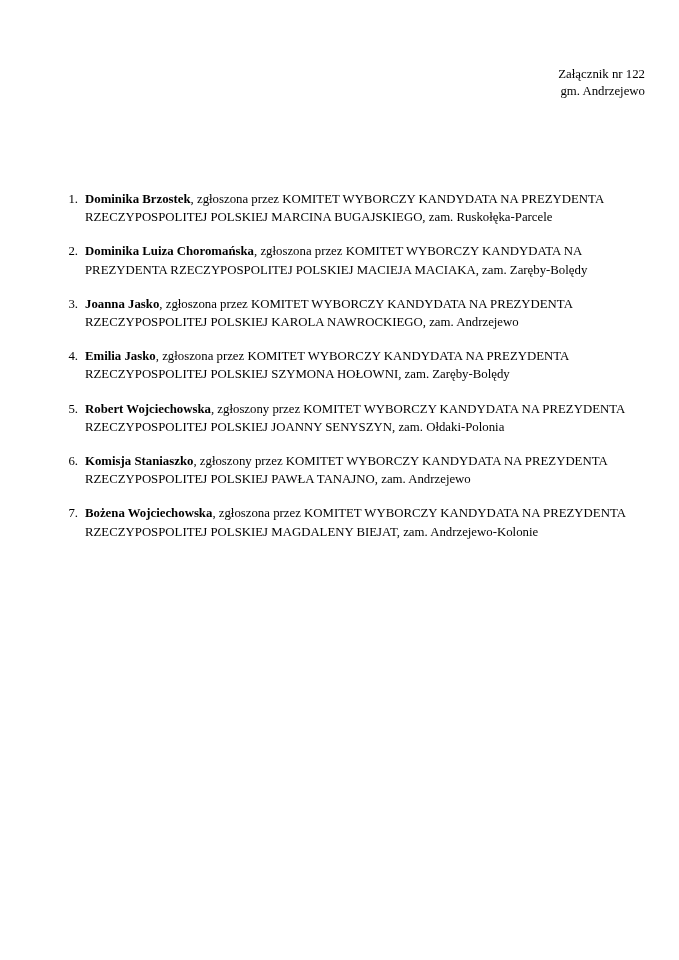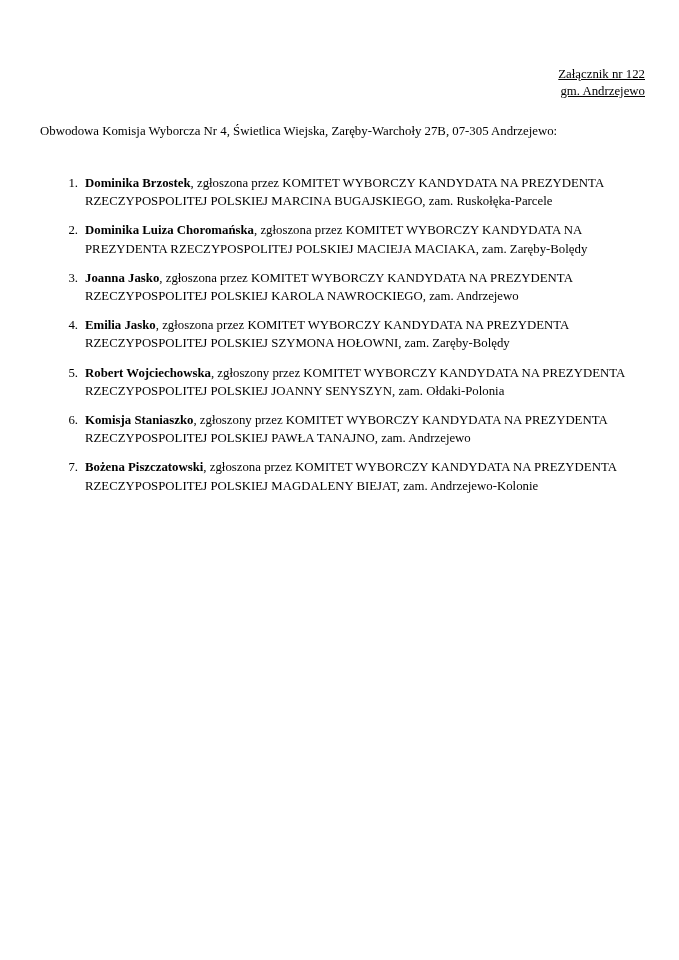--- a/index.html
+++ b/index.html
@@ -25,21 +25,20 @@
   .header-block {
     position: absolute;
     top: 66px;
     right: 34px;
     text-align: right;
     font-size: 12.8px;
     line-height: 17px;
   }
   .header-line {
     white-space: nowrap;
-    text-decoration: underline;
   }
   .intro-line {
     position: absolute;
     top: 122px;
     left: 40px;
     font-size: 12.8px;
     line-height: 18px;
     white-space: nowrap;
   }
   .candidate-list {
@@ -66,39 +65,39 @@
     position: absolute;
     left: 18px;
     top: 0;
     width: 20px;
     text-align: right;
     font-size: 12.8px;
     line-height: 18.2px;
   }
   .item-text {
     display: block;
+    margin-top: 16px;
   }
   .cand-name {
     font-weight: bold;
   }
   .cand-rest {
     font-weight: normal;
   }
 </style>
 </head>
 <body>
 
 <div class="page">
 
   <div class="header-block">
     <div class="header-line">Załącznik nr 122</div>
     <div class="header-line">gm. Andrzejewo</div>
   </div>
 
-  <div class="intro-line">Obwodowa Komisja Wyborcza Nr 4, Świetlica Wiejska, Zaręby-Warchoły 27B, 07-305 Andrzejewo:</div>
 
   <ol class="candidate-list">
       <li class="candidate-item">
         <span class="item-number">1.</span>
         <span class="item-text"><span class="cand-name">Dominika Brzostek</span><span class="cand-rest">, zgłoszona przez KOMITET WYBORCZY KANDYDATA NA PREZYDENTA RZECZYPOSPOLITEJ POLSKIEJ MARCINA BUGAJSKIEGO, zam. Ruskołęka-Parcele</span></span>
       </li>
       <li class="candidate-item">
         <span class="item-number">2.</span>
         <span class="item-text"><span class="cand-name">Dominika Luiza Choromańska</span><span class="cand-rest">, zgłoszona przez KOMITET WYBORCZY KANDYDATA NA PREZYDENTA RZECZYPOSPOLITEJ POLSKIEJ MACIEJA MACIAKA, zam. Zaręby-Bolędy</span></span>
       </li>
@@ -113,17 +112,17 @@
       <li class="candidate-item">
         <span class="item-number">5.</span>
         <span class="item-text"><span class="cand-name">Robert Wojciechowska</span><span class="cand-rest">, zgłoszony przez KOMITET WYBORCZY KANDYDATA NA PREZYDENTA RZECZYPOSPOLITEJ POLSKIEJ JOANNY SENYSZYN, zam. Ołdaki-Polonia</span></span>
       </li>
       <li class="candidate-item">
         <span class="item-number">6.</span>
         <span class="item-text"><span class="cand-name">Komisja Staniaszko</span><span class="cand-rest">, zgłoszony przez KOMITET WYBORCZY KANDYDATA NA PREZYDENTA RZECZYPOSPOLITEJ POLSKIEJ PAWŁA TANAJNO, zam. Andrzejewo</span></span>
       </li>
       <li class="candidate-item">
         <span class="item-number">7.</span>
-        <span class="item-text"><span class="cand-name">Bożena Piszczatowski</span><span class="cand-rest">, zgłoszona przez KOMITET WYBORCZY KANDYDATA NA PREZYDENTA RZECZYPOSPOLITEJ POLSKIEJ MAGDALENY BIEJAT, zam. Andrzejewo-Kolonie</span></span>
+        <span class="item-text"><span class="cand-name">Bożena Wojciechowska</span><span class="cand-rest">, zgłoszona przez KOMITET WYBORCZY KANDYDATA NA PREZYDENTA RZECZYPOSPOLITEJ POLSKIEJ MAGDALENY BIEJAT, zam. Andrzejewo-Kolonie</span></span>
       </li>
     </ol>
 
 </div>
 
 </body></html>

